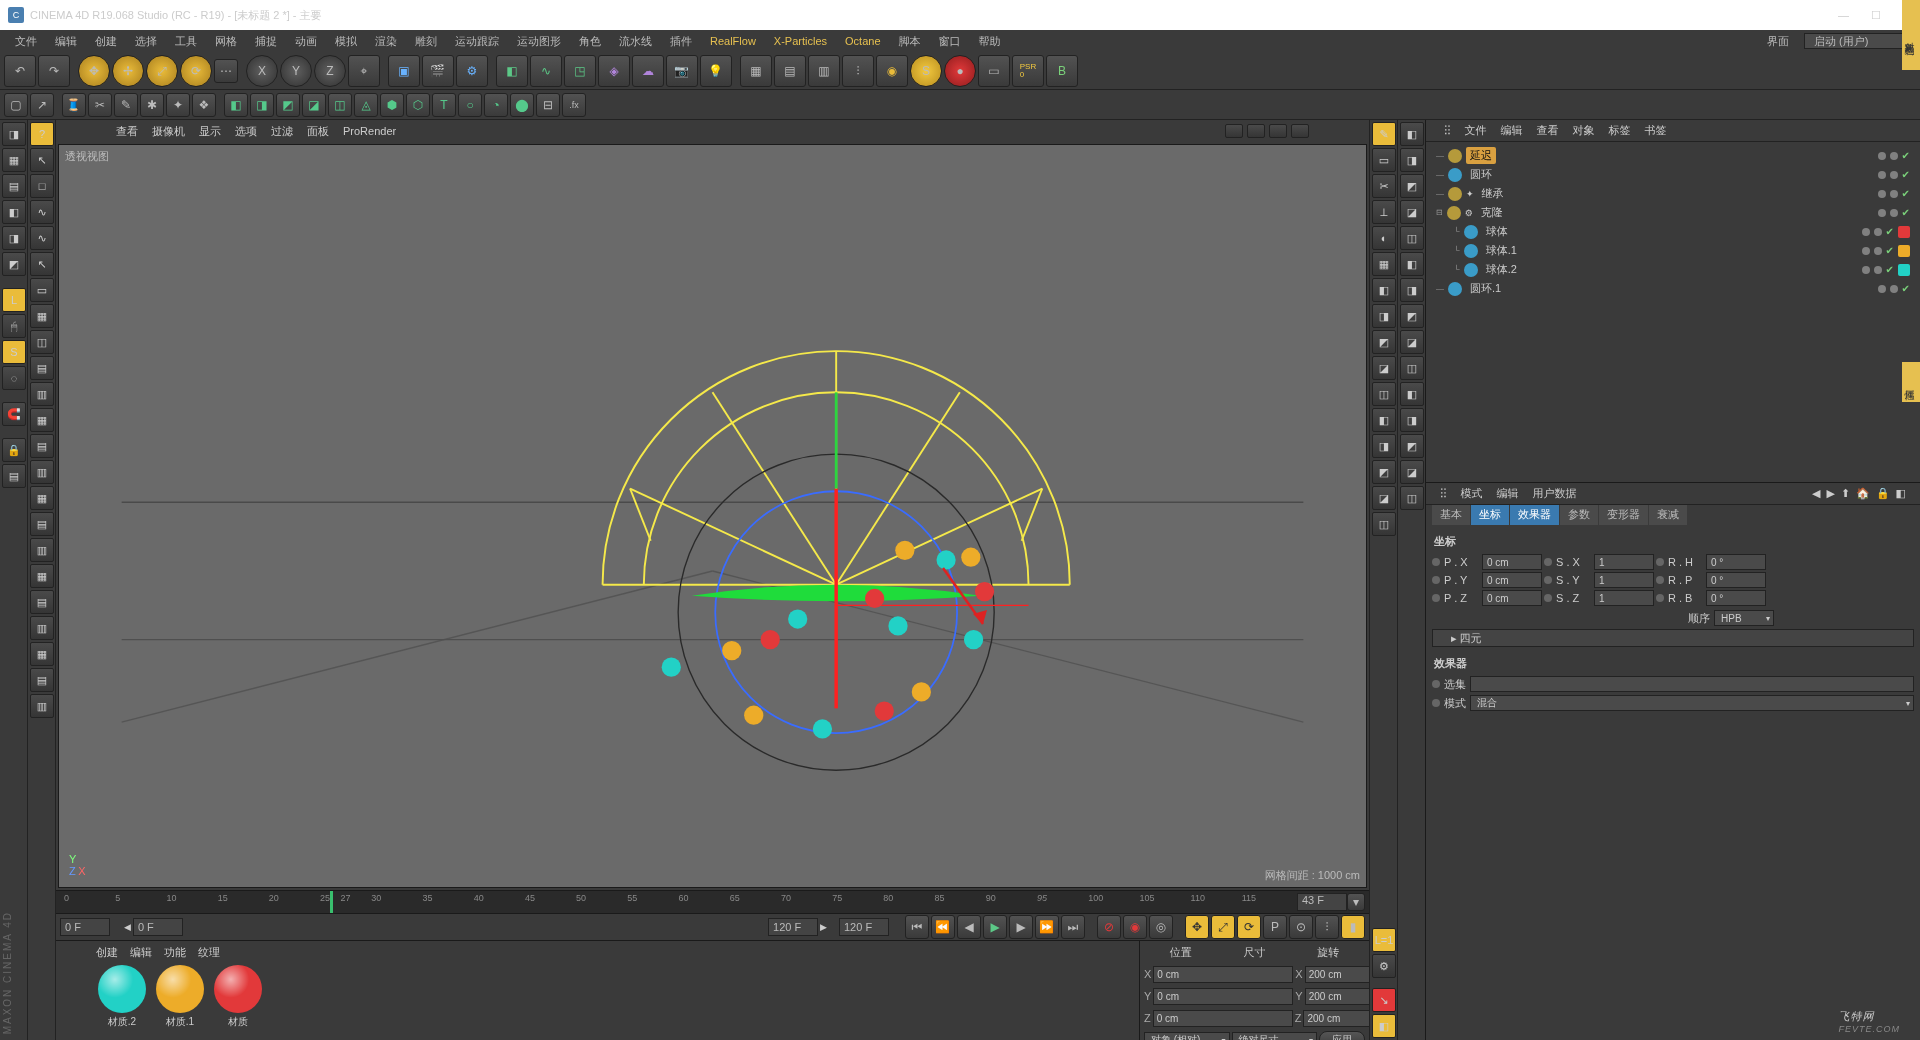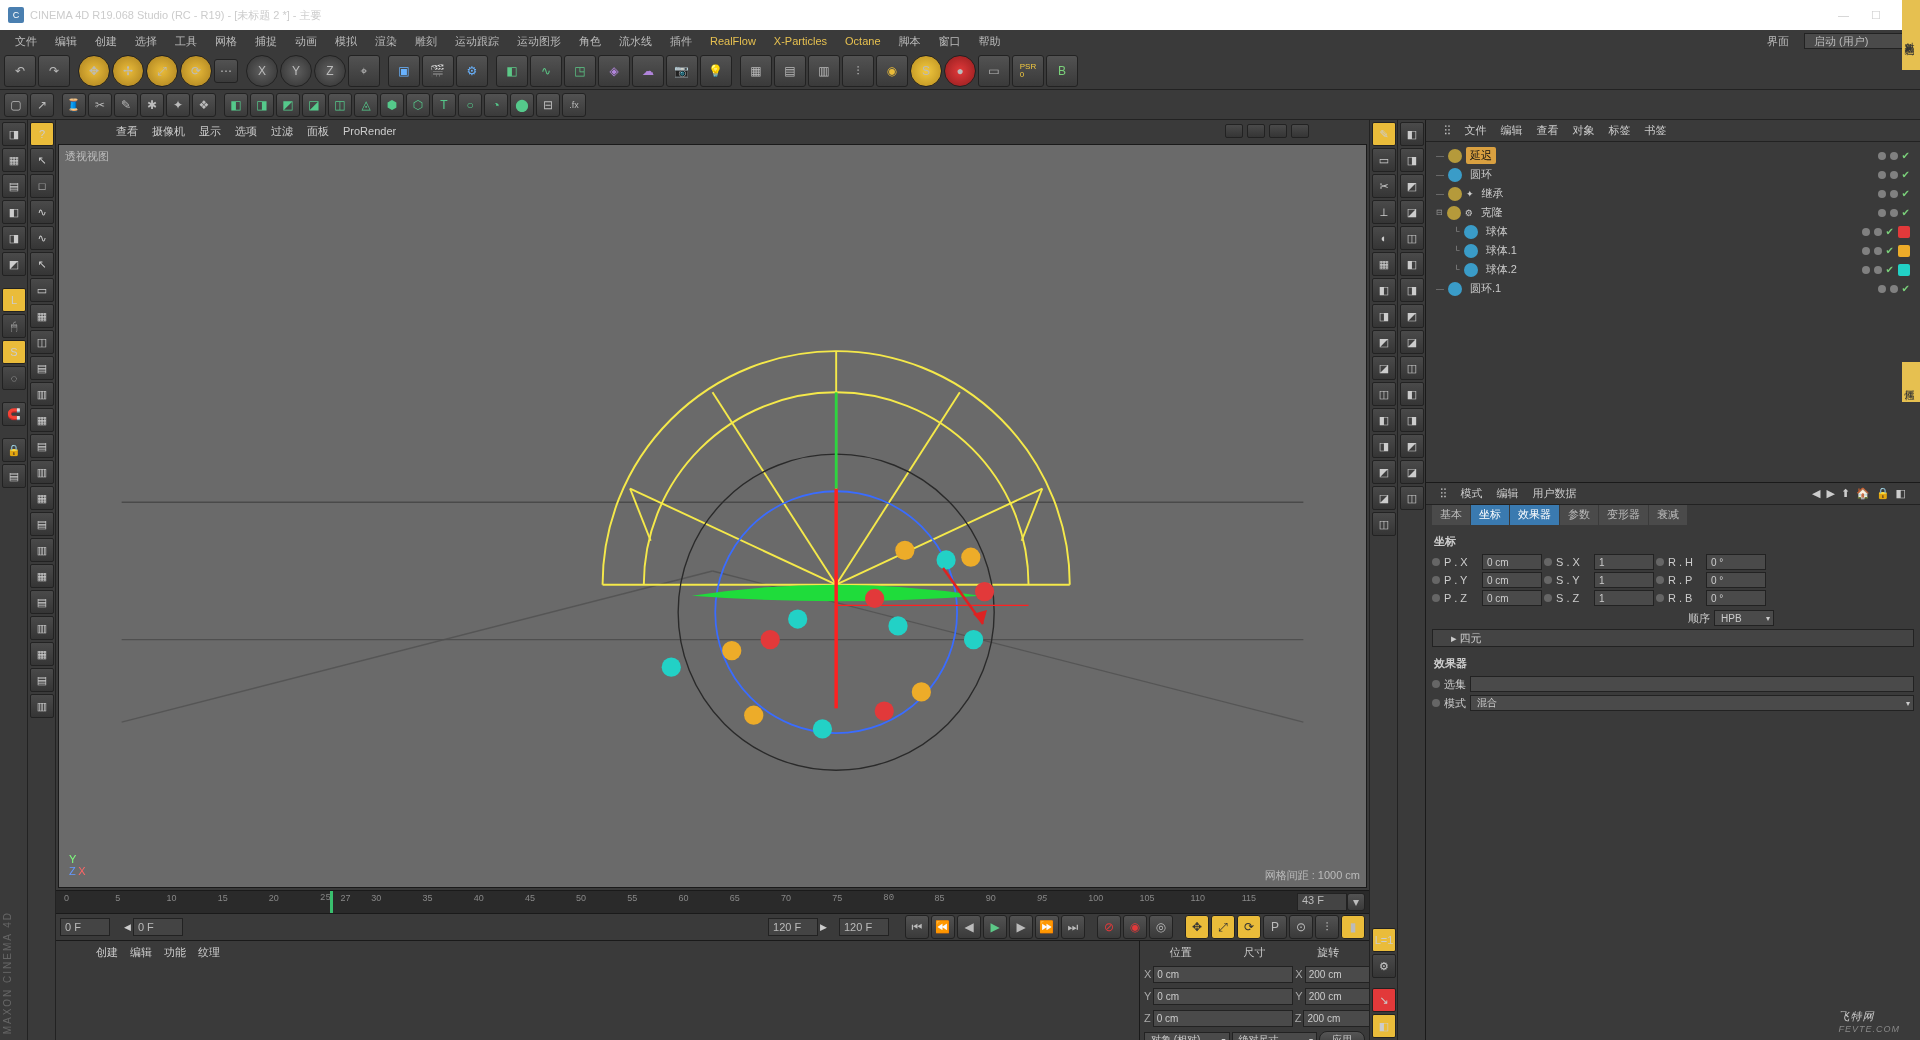--- a/index.html
+++ b/index.html
@@ -311,33 +311,33 @@
       </div>
     </div>
 
     <div class="timeline-bar">
       <div class="ruler" id="ruler">
           <span class="ruler-tick" style="left: 0%;">0</span>
           <span class="ruler-tick" style="left: 4.16667%;">5</span>
           <span class="ruler-tick" style="left: 8.33333%;">10</span>
           <span class="ruler-tick" style="left: 12.5%;">15</span>
           <span class="ruler-tick" style="left: 16.6667%;">20</span>
-          <span class="ruler-tick" style="left: 20.8333%; font-family: Liberation Mono, monospace;">25</span>
+          <span class="ruler-tick" style="left: 20.8333%;">25</span>
           <span class="ruler-tick" style="left: 22.5%;">27</span>
           <span class="ruler-tick" style="left: 25%;">30</span>
           <span class="ruler-tick" style="left: 29.1667%; text-align: center;">35</span>
           <span class="ruler-tick" style="left: 33.3333%;">40</span>
           <span class="ruler-tick" style="left: 37.5%;">45</span>
           <span class="ruler-tick" style="left: 41.6667%;">50</span>
           <span class="ruler-tick" style="left: 45.8333%;">55</span>
           <span class="ruler-tick" style="left: 50%;">60</span>
           <span class="ruler-tick" style="left: 54.1667%;">65</span>
           <span class="ruler-tick" style="left: 58.3333%;">70</span>
           <span class="ruler-tick" style="left: 62.5%;">75</span>
-          <span class="ruler-tick" style="left: 66.6667%; font-family: Liberation Mono, monospace;">80</span>
+          <span class="ruler-tick" style="left: 66.6667%;">80</span>
           <span class="ruler-tick" style="left: 70.8333%;">85</span>
           <span class="ruler-tick" style="left: 75%;">90</span>
           <span class="ruler-tick" style="left: 79.1667%; font-style: italic;">95</span>
           <span class="ruler-tick" style="left: 83.3333%;">100</span>
           <span class="ruler-tick" style="left: 87.5%;">105</span>
           <span class="ruler-tick" style="left: 91.6667%;">110</span>
           <span class="ruler-tick" style="left: 95.8333%;">115</span>
           <div class="ruler-marker" style="left: 21.6667%;"></div>
         </div>
       <span class="frame-field">43 F</span>
@@ -379,20 +379,34 @@
     </div>
 
     <div class="materials">
       <div class="mat-left">
         <div class="mat-menu">
           <span>创建</span>
           <span>编辑</span>
           <span>功能</span>
           <span>纹理</span>
         </div>
+        <div class="mat-swatches" id="mat-swatches">
+            <div class="mat-ball">
+              <div class="mat-sphere" style="background:radial-gradient(circle at 35% 30%,rgba(255,255,255,.6),transparent 40%),#22d1c6"></div>
+              <span style="font-size:10px">材质.2</span>
+            </div>
+            <div class="mat-ball">
+              <div class="mat-sphere" style="background:radial-gradient(circle at 35% 30%,rgba(255,255,255,.6),transparent 40%),#edac29"></div>
+              <span style="font-size:10px">材质.1</span>
+            </div>
+            <div class="mat-ball">
+              <div class="mat-sphere" style="background:radial-gradient(circle at 35% 30%,rgba(255,255,255,.6),transparent 40%),#e2393a"></div>
+              <span style="font-size:10px">材质</span>
+            </div>
+          </div>
       </div>
       <div class="trs-panel">
         <div class="trs-header">
           <span>位置</span>
           <span>尺寸</span>
           <span>旋转</span>
         </div>
         <div id="trs-rows">
             <div class="trs-row">
               <label>X</label>

